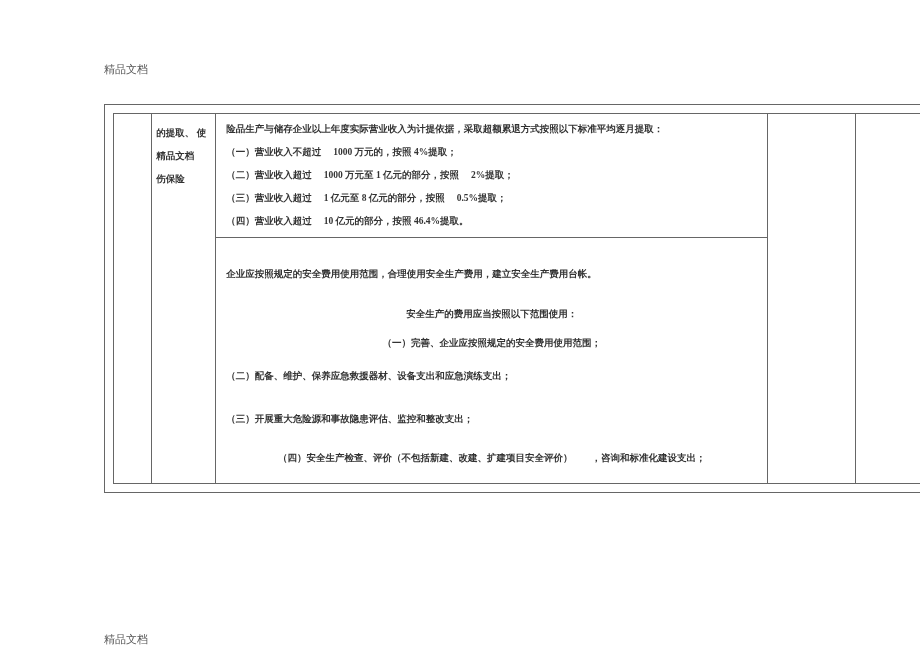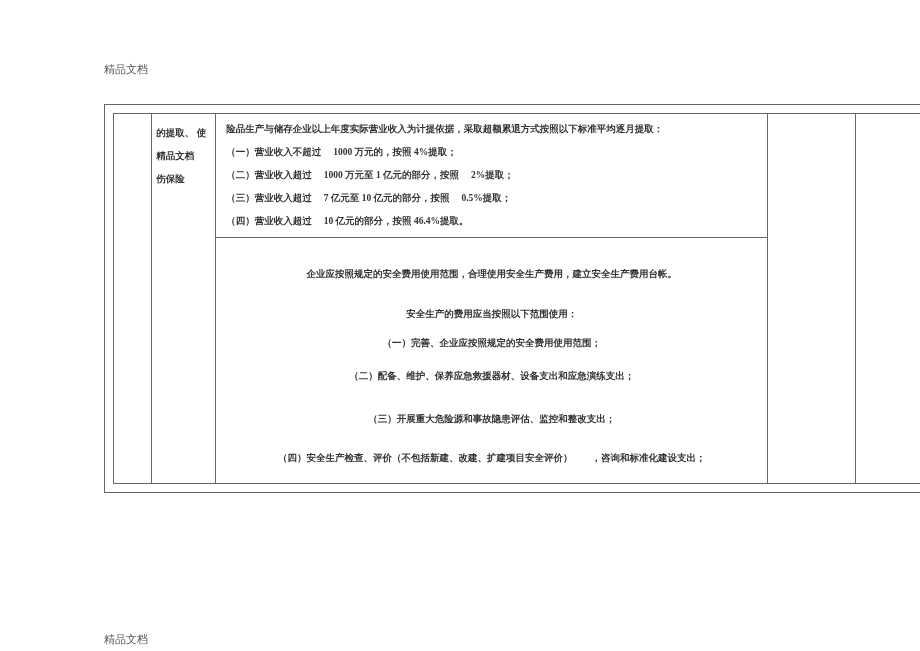--- a/index.html
+++ b/index.html
@@ -51,21 +51,20 @@
       padding: 20px 10px 8px 10px;
     }
     .para {
       margin: 0;
       padding: 3px 0;
       white-space: nowrap;
     }
     .para-block {
       margin: 0;
       padding: 8px 0 18px 0;
-      text-align: center;
     }
     .para-norm {
       margin: 0;
       padding: 4px 0 8px 0;
       text-align: center;
     }
   </style>
 </head>
 <body>
 
@@ -78,21 +77,21 @@
       <td class="col1" rowspan="2"></td>
       <td class="col2" rowspan="2">
         <div class="para">的提取、 使</div>
         <div class="para">精品文档</div>
         <div class="para">伤保险</div>
       </td>
       <td class="col3 col3a">
         <p class="para" style="white-space:normal;">险品生产与储存企业以上年度实际营业收入为计提依据，采取超额累退方式按照以下标准平均逐月提取：</p>
         <p class="para">（一）营业收入不超过　 1000 万元的，按照  4%提取；</p>
         <p class="para">（二）营业收入超过　 1000 万元至 1 亿元的部分，按照　 2%提取；</p>
-        <p class="para">（三）营业收入超过　 7 亿元至 10 亿元的部分，按照　  0.5%提取；</p>
+        <p class="para">（三）营业收入超过　 1 亿元至 8 亿元的部分，按照　  0.5%提取；</p>
         <p class="para">（四）营业收入超过　 10 亿元的部分，按照  46.4%提取。</p>
       </td>
       <td class="col4" rowspan="2"></td>
       <td class="col5" rowspan="2"></td>
     </tr>
     <tr>
       <td class="col3 col3b">
         <p class="para-block">企业应按照规定的安全费用使用范围，合理使用安全生产费用，建立安全生产费用台帐。</p>
         <p class="para-norm">安全生产的费用应当按照以下范围使用：</p>
         <p class="para-norm">（一）完善、企业应按照规定的安全费用使用范围；</p>

